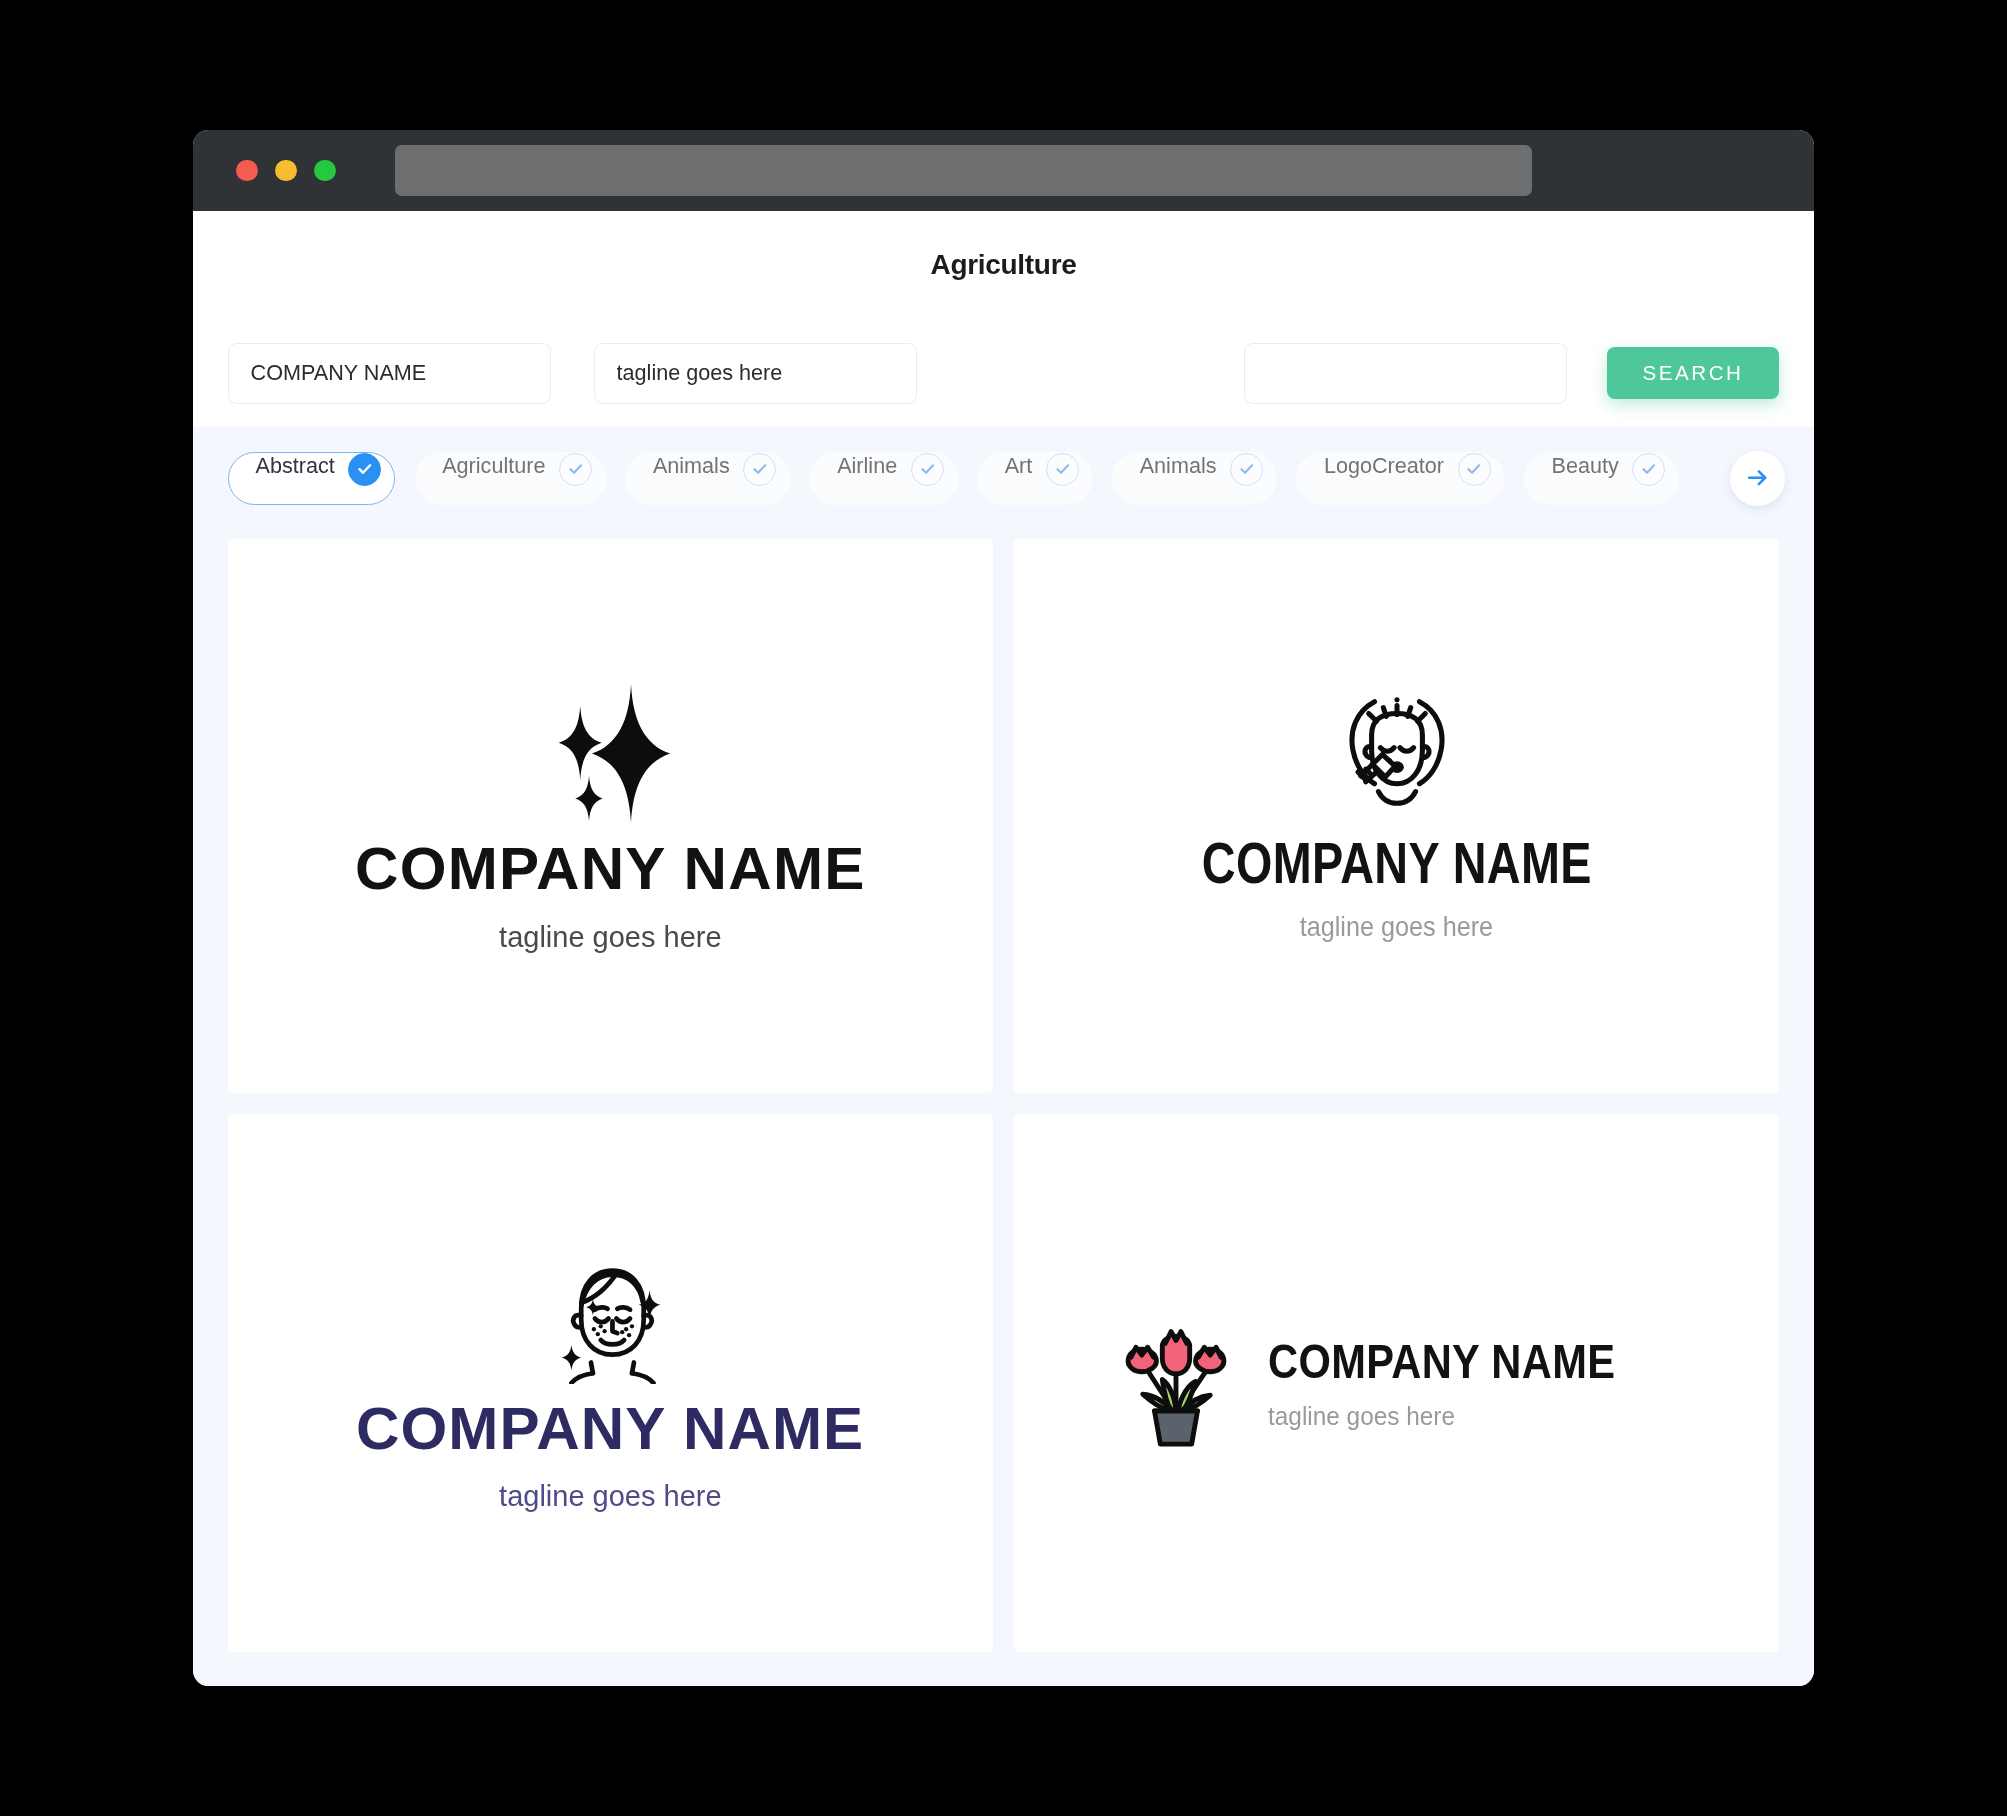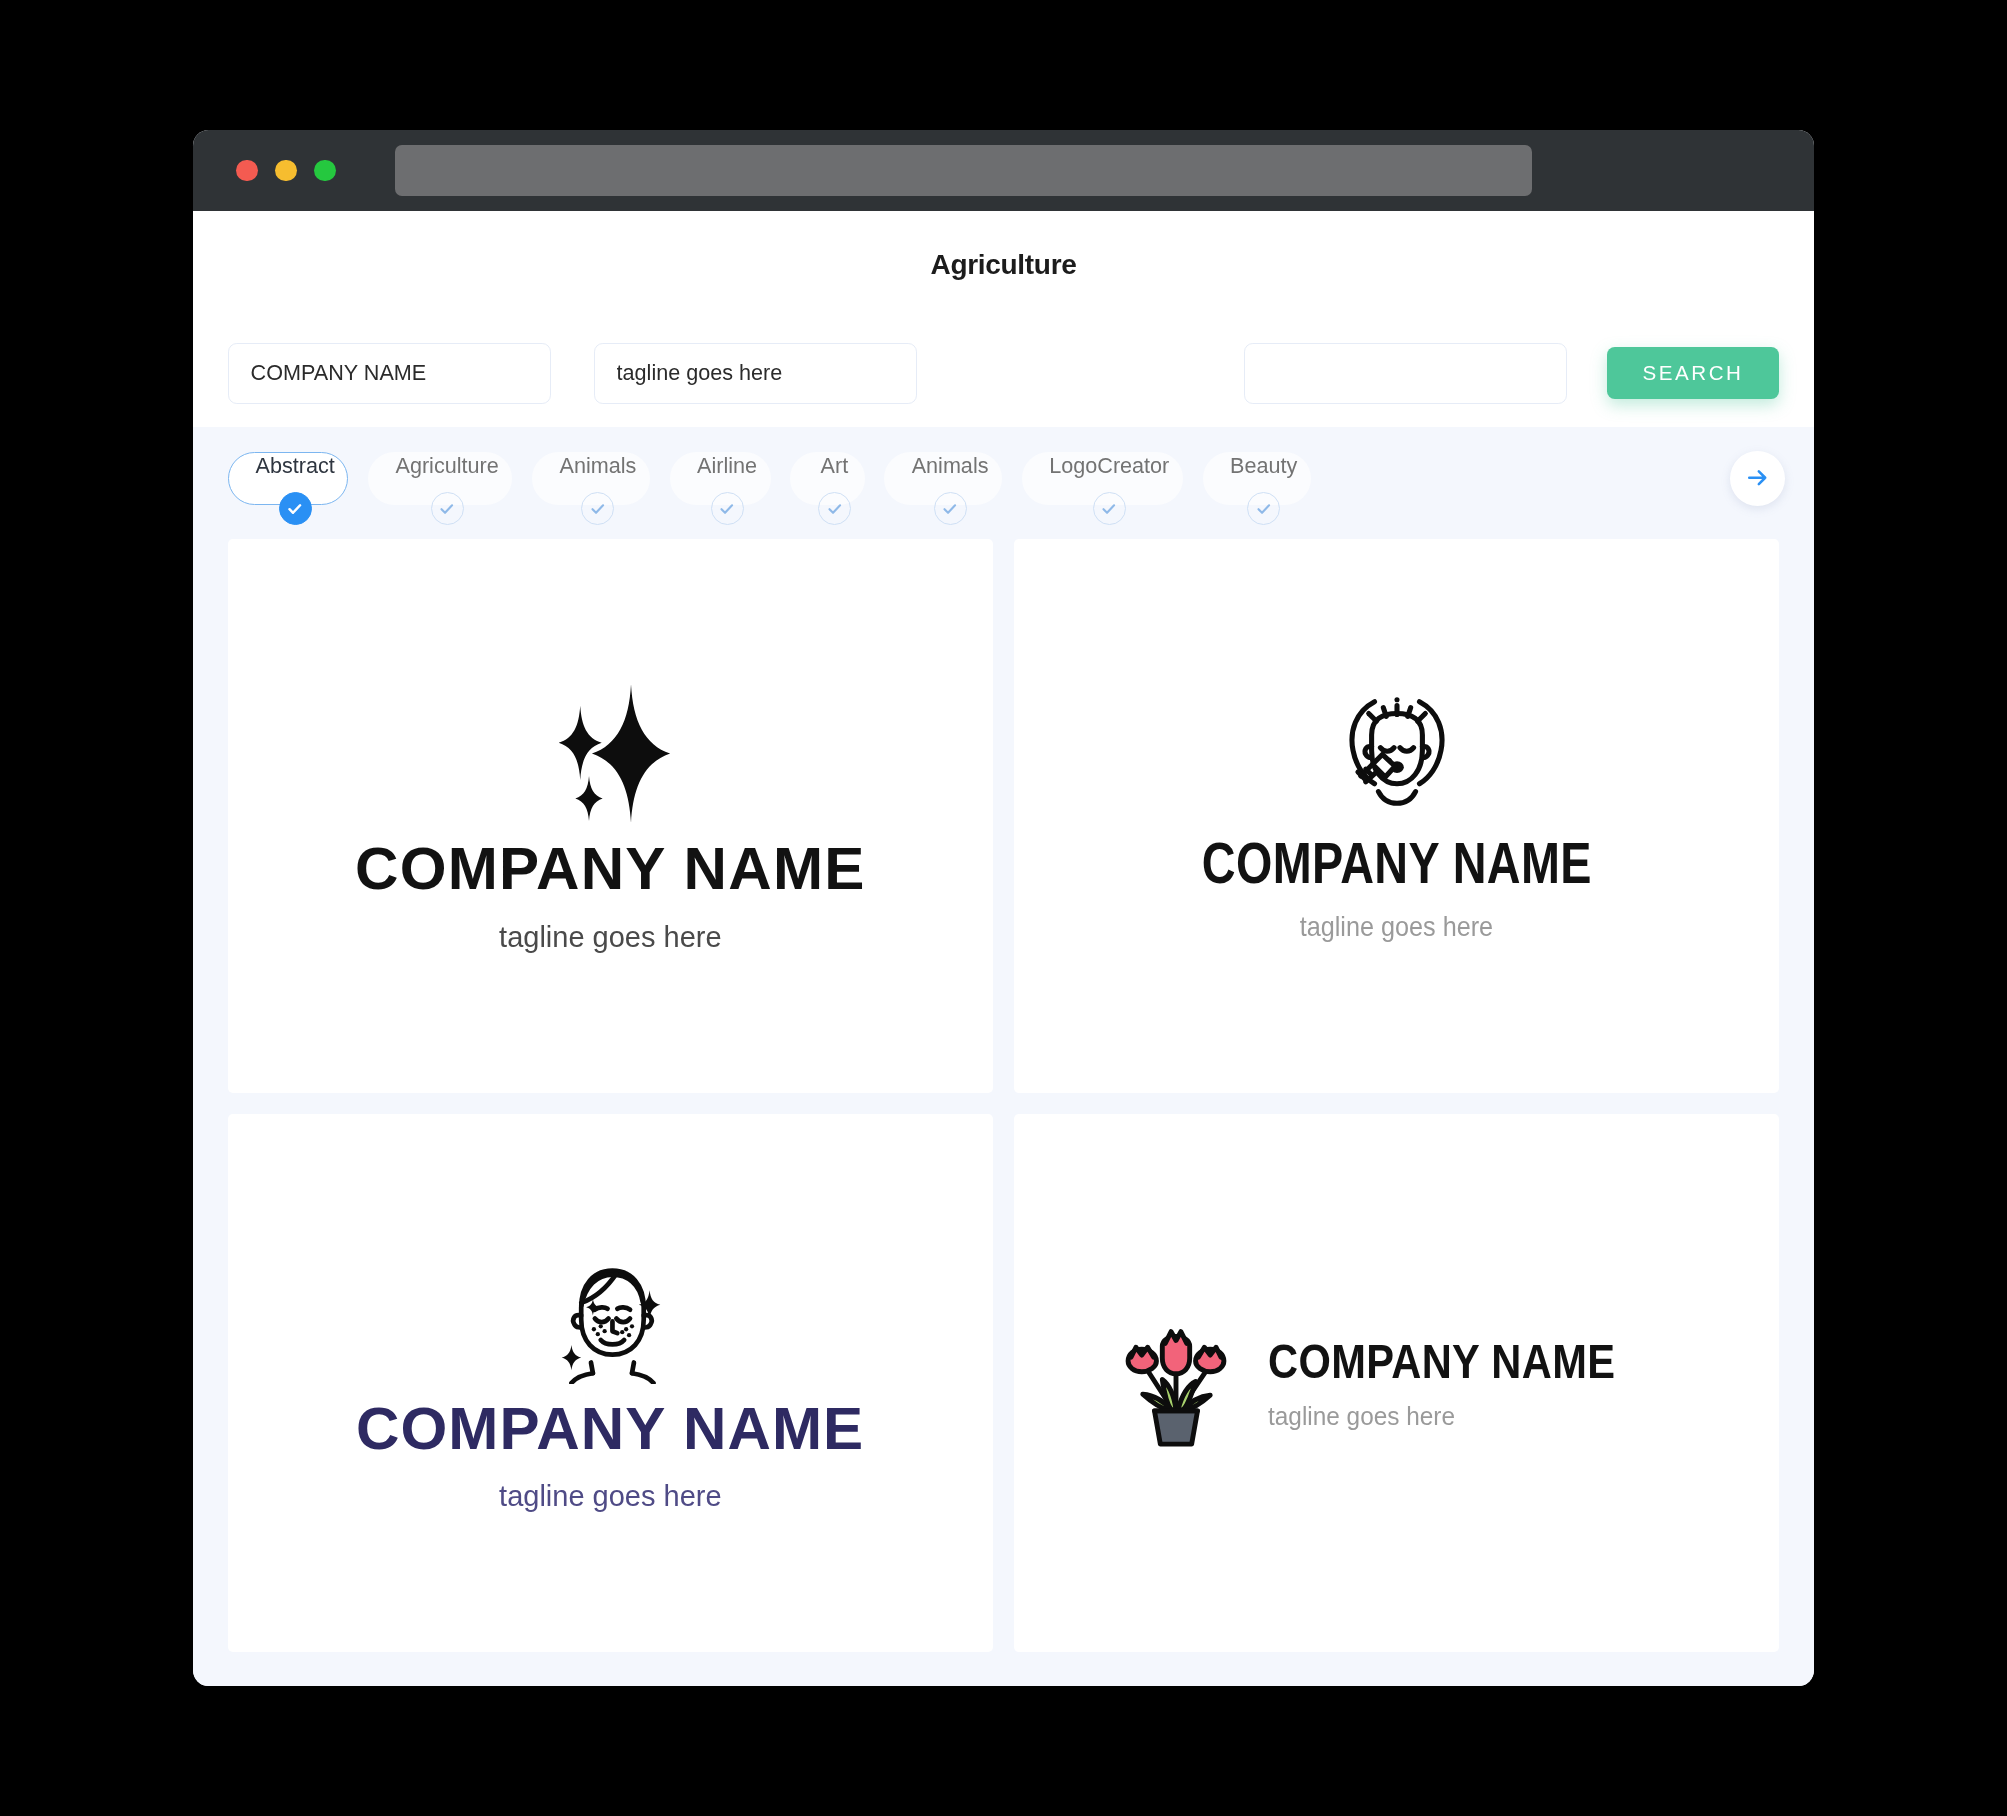--- a/index.html
+++ b/index.html
@@ -114,30 +114,29 @@
   }
   #chipbar {
     display: flex;
     align-items: center;
     height: 102px;
     padding-left: 35px;
     gap: 19.6px;
   }
   .chip {
     display: flex;
-    align-items: center;
+    align-items: flex-start;
     gap: 13.7px;
     height: 53px;
     padding: 0 12.7px 0 26.5px;
     border-radius: 27.4px;
     background: #fbfcfe;
     border: 1.5px solid transparent;
     white-space: nowrap;
     cursor: pointer;
-    flex-direction: column;
   }
   .chip .chip-label {
     font-size: 21.6px;
     color: #737373;
   }
   .chip-check {
     width: 33px; height: 33px;
     border-radius: 50%;
     border: 1.5px solid #cfe0f5;
     display: flex; align-items: center; justify-content: center;

